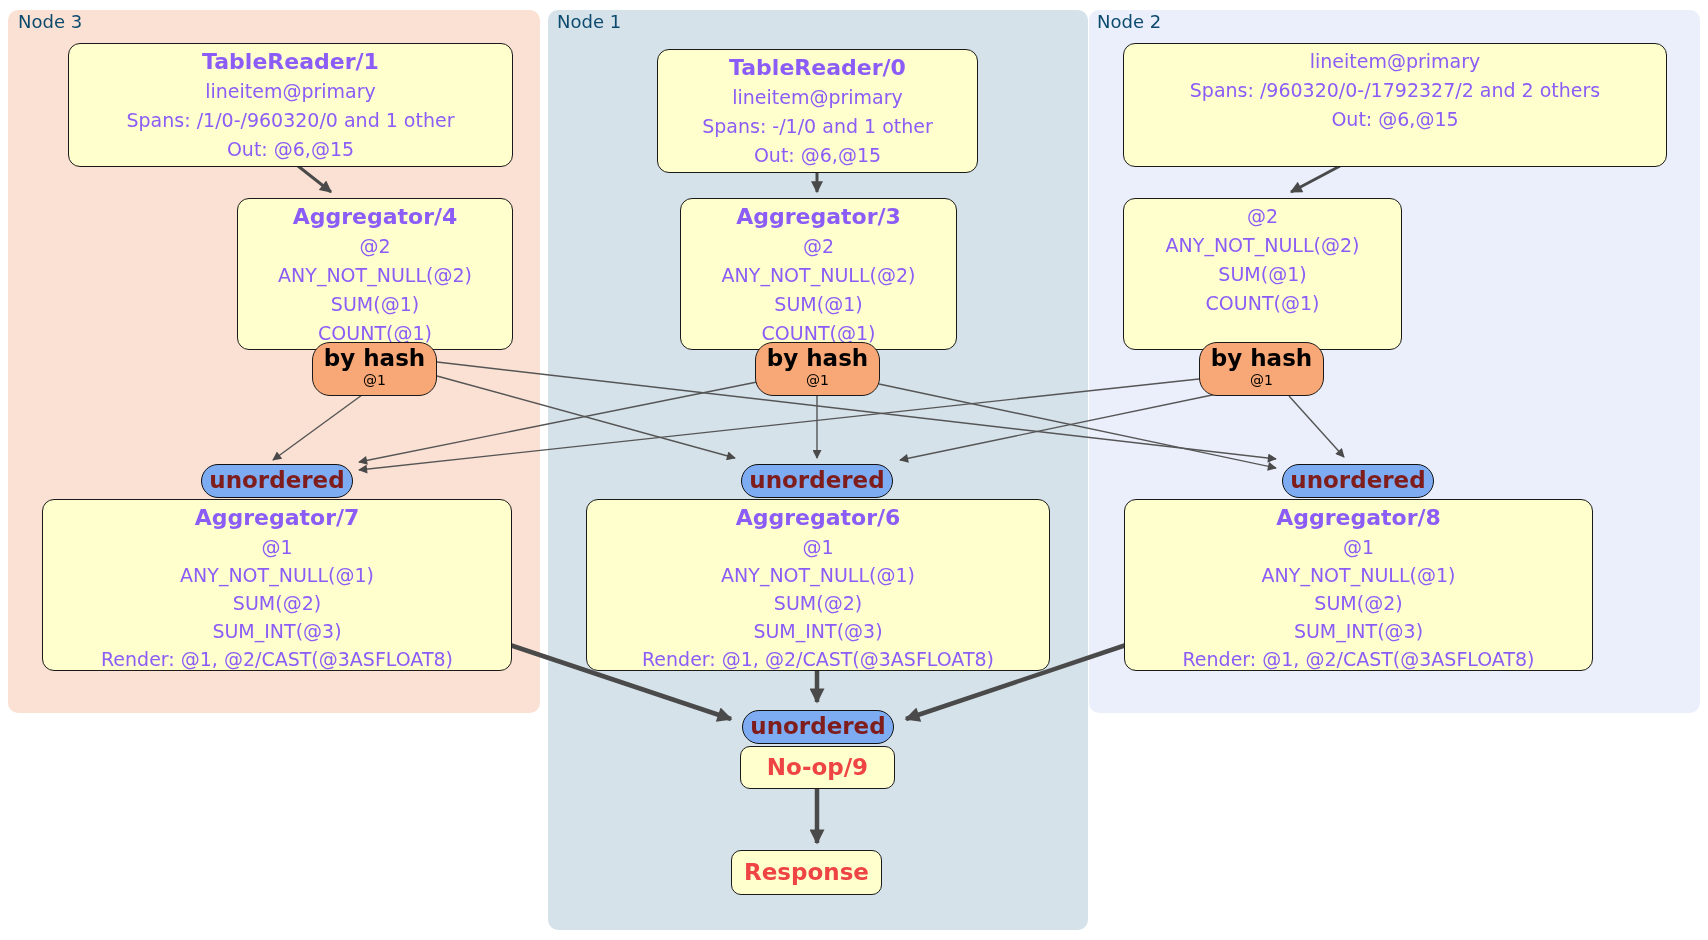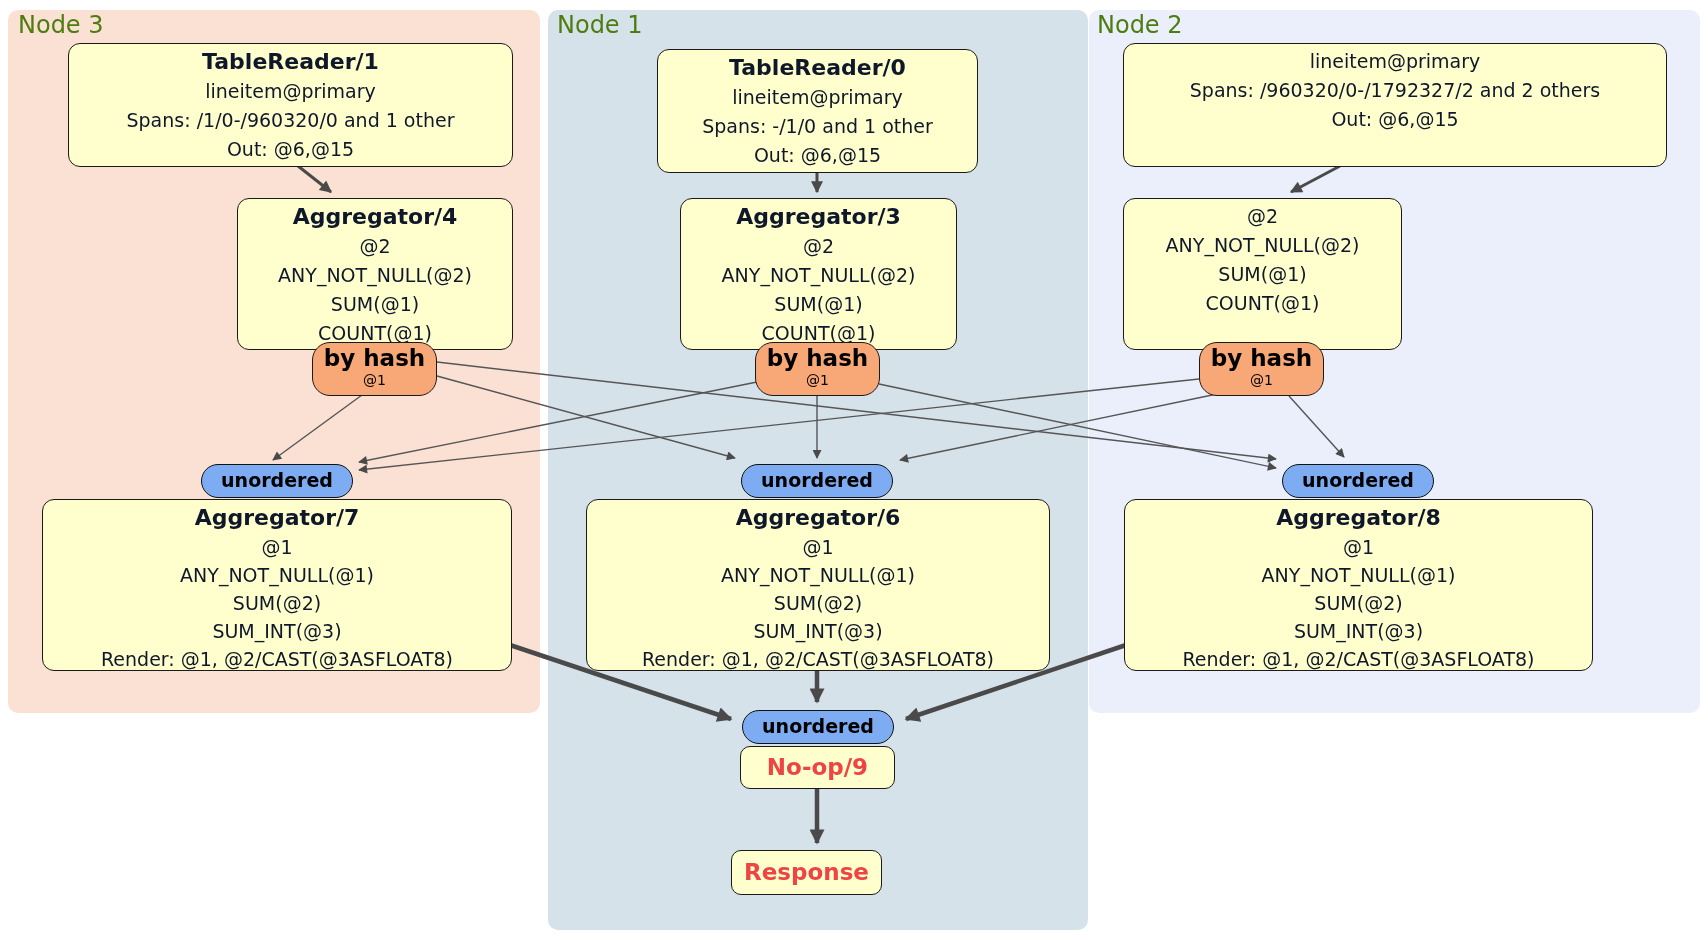--- a/index.html
+++ b/index.html
@@ -1,30 +1,30 @@
 <!DOCTYPE html>
 <html><head>
 <meta charset="utf-8">
 <style>
   html,body{margin:0;padding:0;background:#ffffff;font-family:"DejaVu Sans",sans-serif;}
   #stage{position:relative;width:1708px;height:940px;background:#ffffff;overflow:hidden;}
   .panel{position:absolute;border-radius:10px;z-index:0;}
-  .nlabel{position:absolute;z-index:3;font-size:24px;color:#4d7c0f;}
+  .nlabel{position:absolute;z-index:3;font-size:18px;color:#0c4a6e;}
   #edges{position:absolute;left:0;top:0;z-index:1;pointer-events:none;}
   .pbox{position:absolute;z-index:2;background:#ffffce;border:1.6px solid #1a1a1a;border-radius:12px;
-        text-align:center;color:#0f172a;box-sizing:border-box;padding-top:3px;}
+        text-align:center;color:#8b5cf6;box-sizing:border-box;padding-top:3px;}
   .ptitle{font-size:22px;font-weight:bold;line-height:30px;white-space:nowrap;}
   .pline{font-size:19px;line-height:29px;white-space:nowrap;}
   .pbox.row2 .pline{line-height:28px;}
   .router{position:absolute;z-index:2;background:#f8a876;border:1.7px solid #1a1a1a;border-radius:18px;
           text-align:center;color:#000;box-sizing:border-box;padding-top:2px;}
   .rlabel{font-size:23px;font-weight:bold;line-height:26px;}
   .rkey{font-size:14px;line-height:18px;}
   .stream{position:absolute;z-index:2;background:#7dacf3;border:1.7px solid #111;border-radius:17px;
-          text-align:center;color:#000000;font-size:19px;font-weight:bold;line-height:31px;box-sizing:border-box;}
+          text-align:center;color:#7f1d1d;font-size:23px;font-weight:bold;line-height:31px;box-sizing:border-box;}
   .bigbtn{position:absolute;z-index:2;background:#ffffce;border:1.7px solid #1a1a1a;border-radius:10px;
           text-align:center;color:#ef4444;font-weight:bold;box-sizing:border-box;}
 </style>
 </head>
 <body>
 
 <div id="stage">
 
   <div class="panel" style="left:8px;top:10px;width:532px;height:703px;background:#fbe1d3;"></div>
   <div class="panel" style="left:548px;top:10px;width:540px;height:920px;background:#d6e2ea;"></div>

